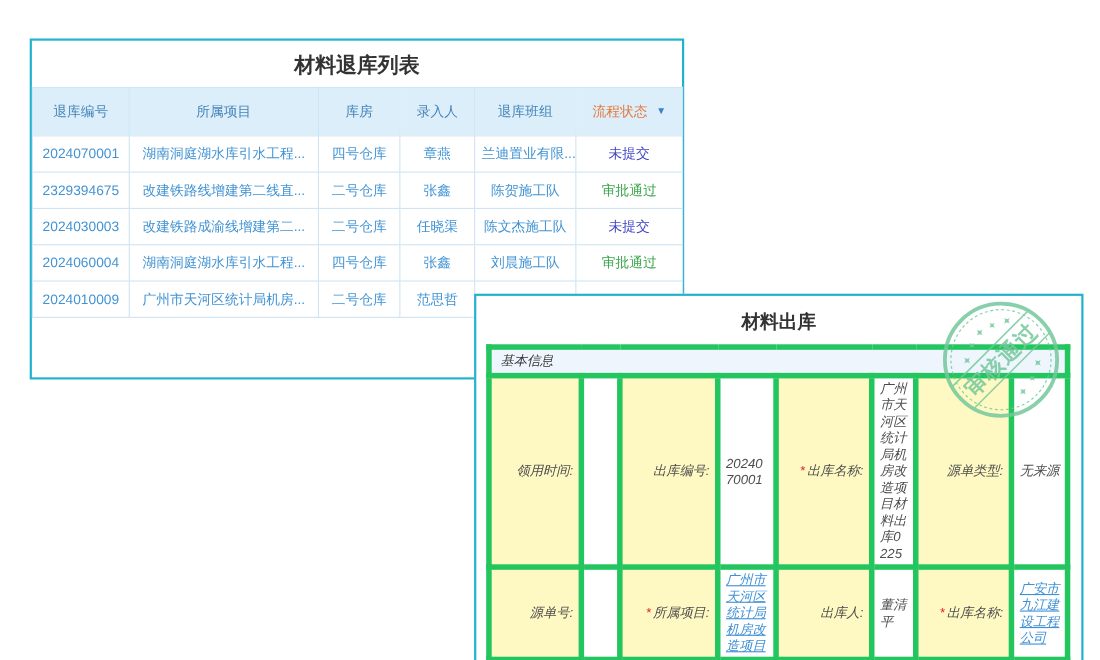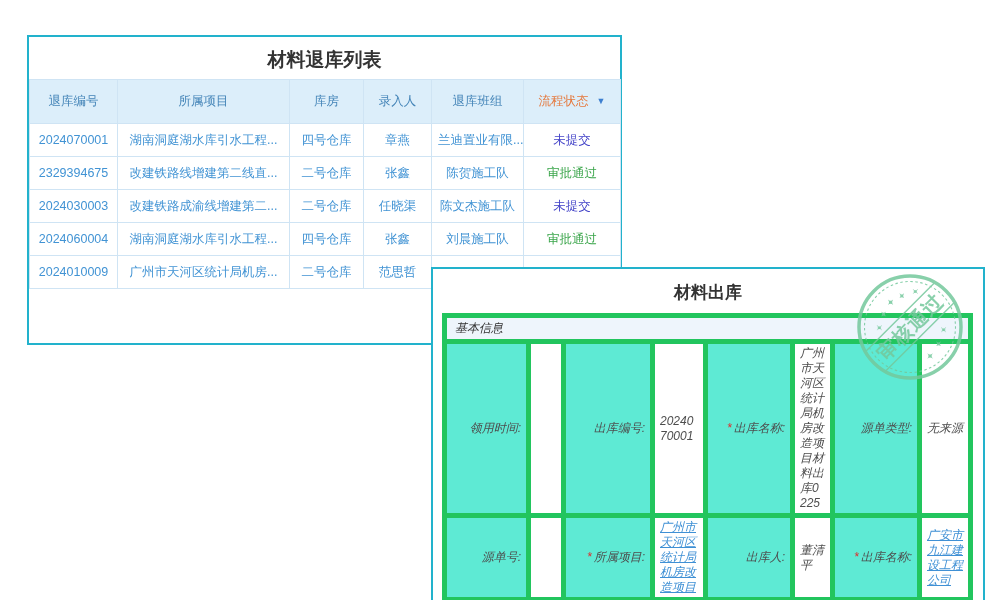--- a/index.html
+++ b/index.html
@@ -19,21 +19,21 @@
   .arrow-icon{color:#3d7fd0;font-size:9px;margin-left:8px;vertical-align:1px;cursor:pointer;}
   td.status.unsubmitted{color:#4444c8;margin-top:44px;}
   td.status.approved{color:#3aa54a;}
 
   
   #panel-outbound{left:431px;top:267px;width:554px;height:417px;z-index:2;}
   #panel-outbound .ptitle{height:44px;line-height:48px;text-align:center;font-size:17px;font-weight:bold;color:#333;}
   table.form{border-collapse:collapse;table-layout:fixed;width:526px;margin-left:9px;font-size:12px;color:#4d4d4d;}
   table.form td{border:5px solid #22c55e;box-sizing:border-box;vertical-align:middle;padding:2px 5px;font-style:italic;}
   table.form td.bar{background:#eef5fc;height:24px;color:#333;text-align:left;padding-left:8px;}
-  table.form td.lbl{background:#5eead4;text-align:right;}
+  table.form td.lbl{background:#fef9c3;text-align:right;}
   table.form td.val{background:#fff;text-align:left;word-break:break-all;line-height:15px;border-radius:10px;}
   tr.r1{height:108px;} tr.r2{height:64px;} tr.r3{height:42px;}
   .req{color:#e02b2b;margin-right:2px;}
   a.flink{color:#3f90d5;text-decoration:underline;cursor:pointer;}
 
   
   #stamp{position:absolute;left:854px;top:271px;width:112px;height:112px;z-index:3;opacity:0.85;pointer-events:none;}
   #stamp text{font-family:"Liberation Sans", sans-serif;font-weight:bold;}
 </style>
 </head>

